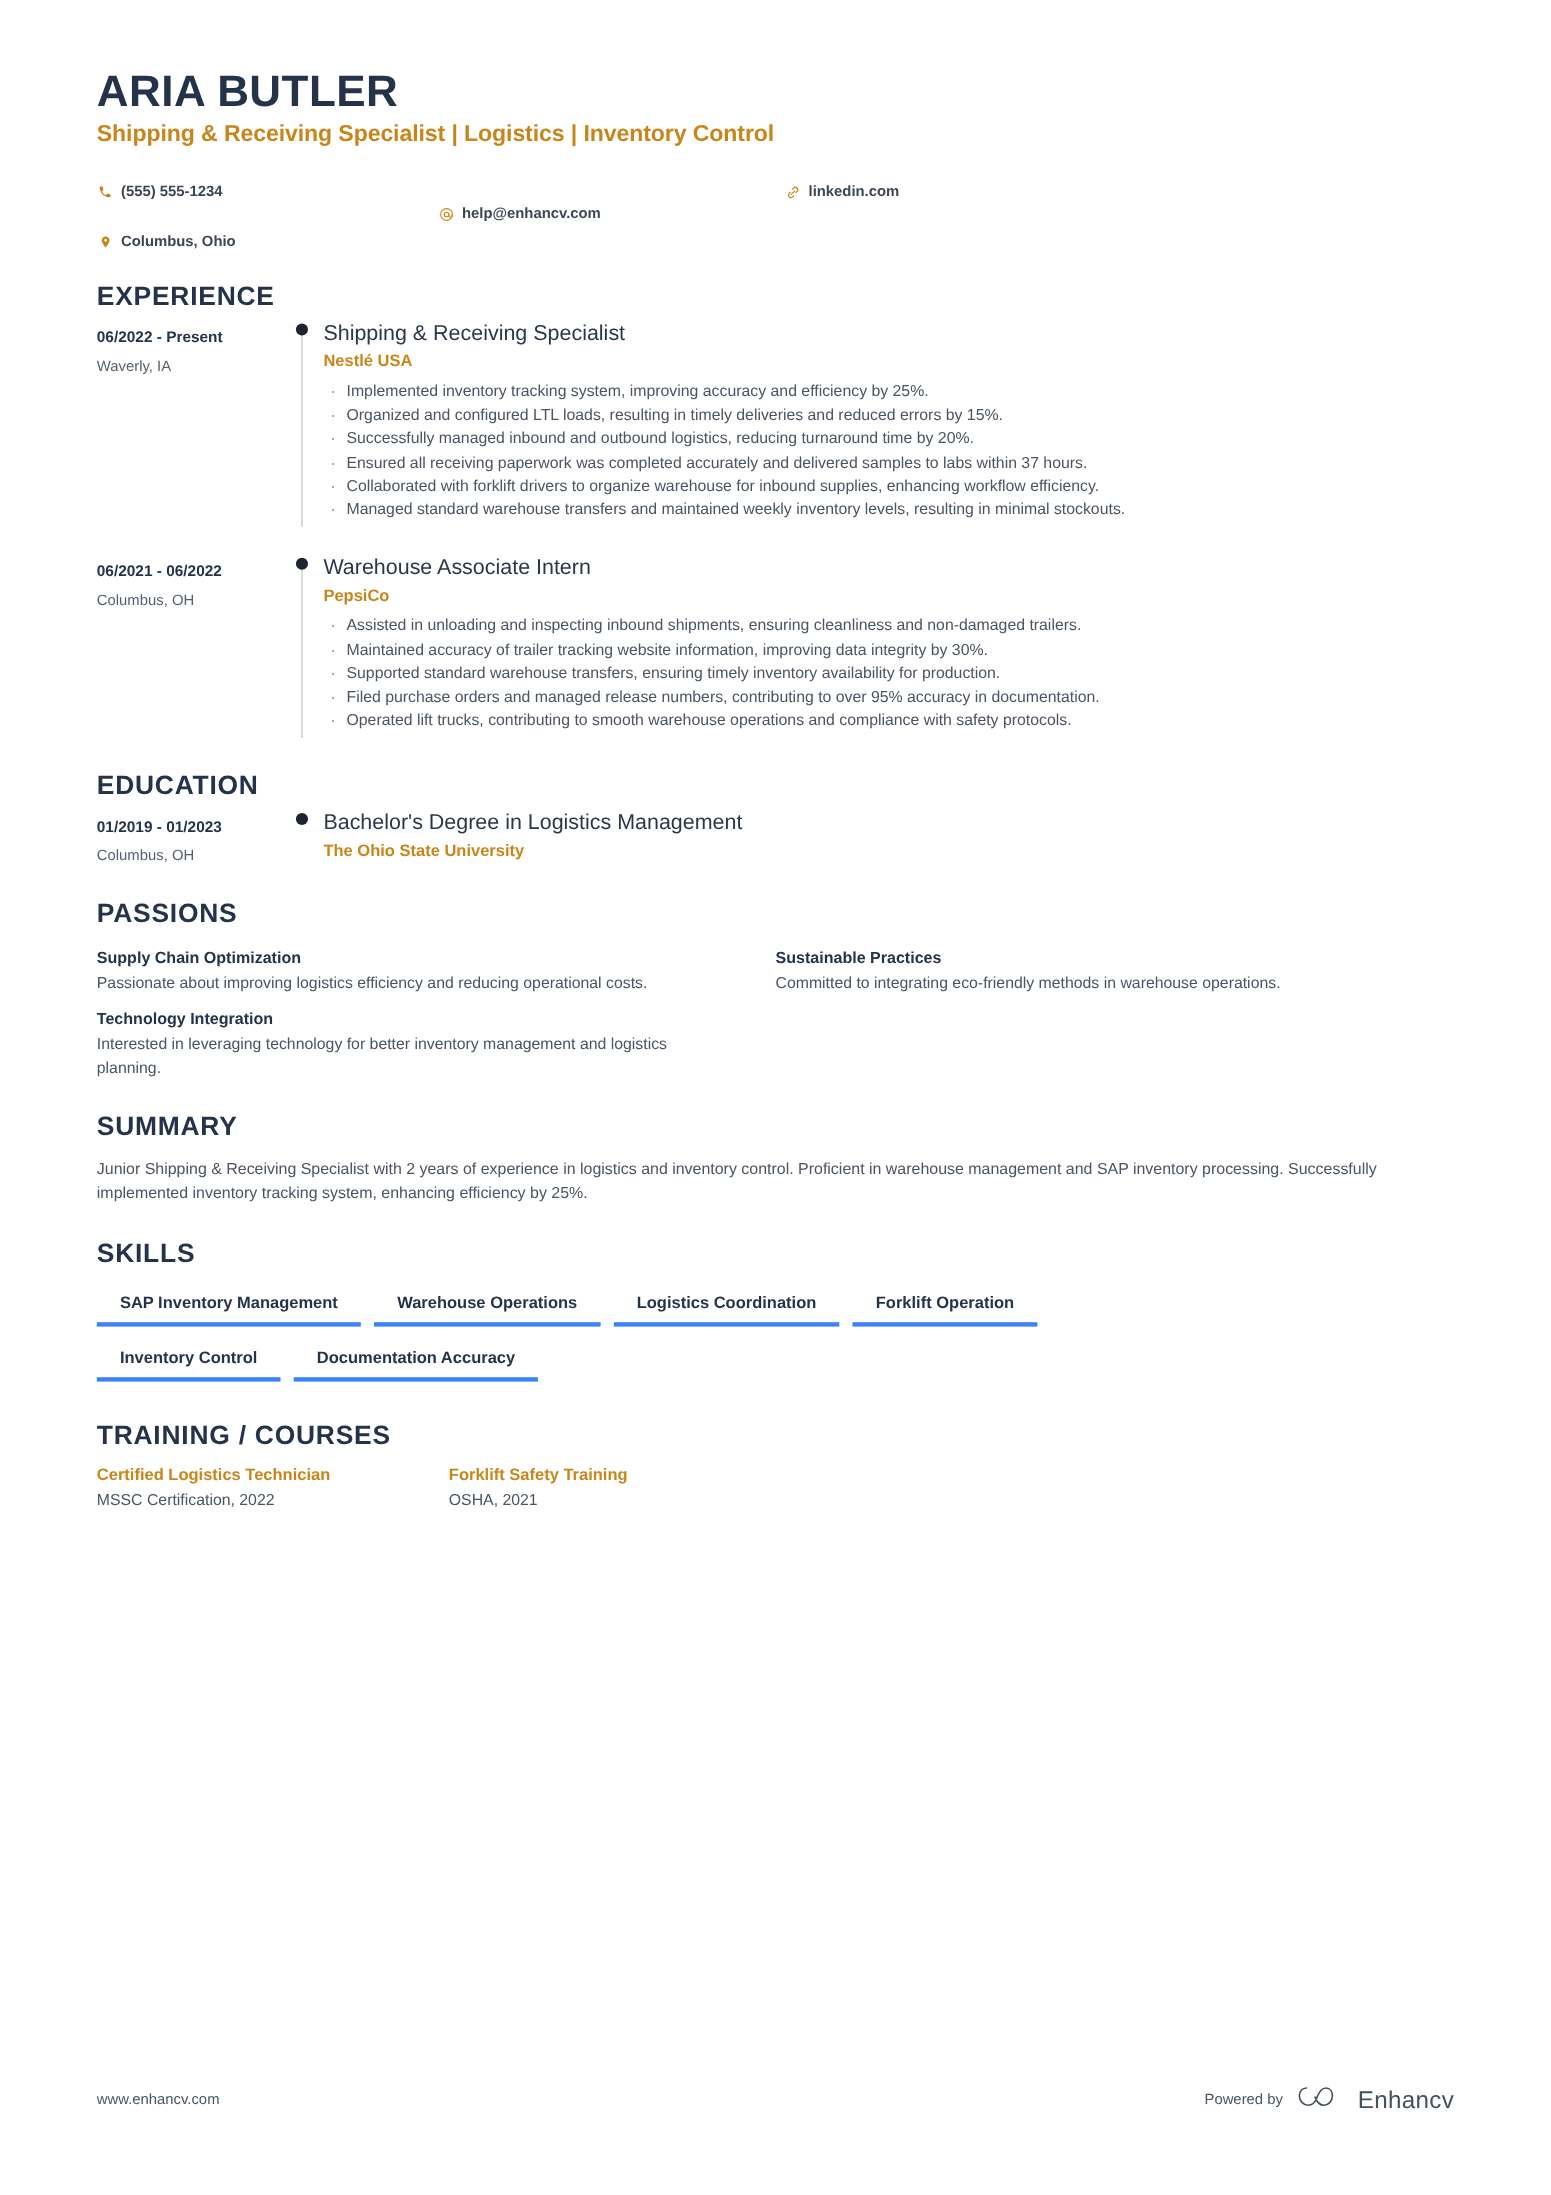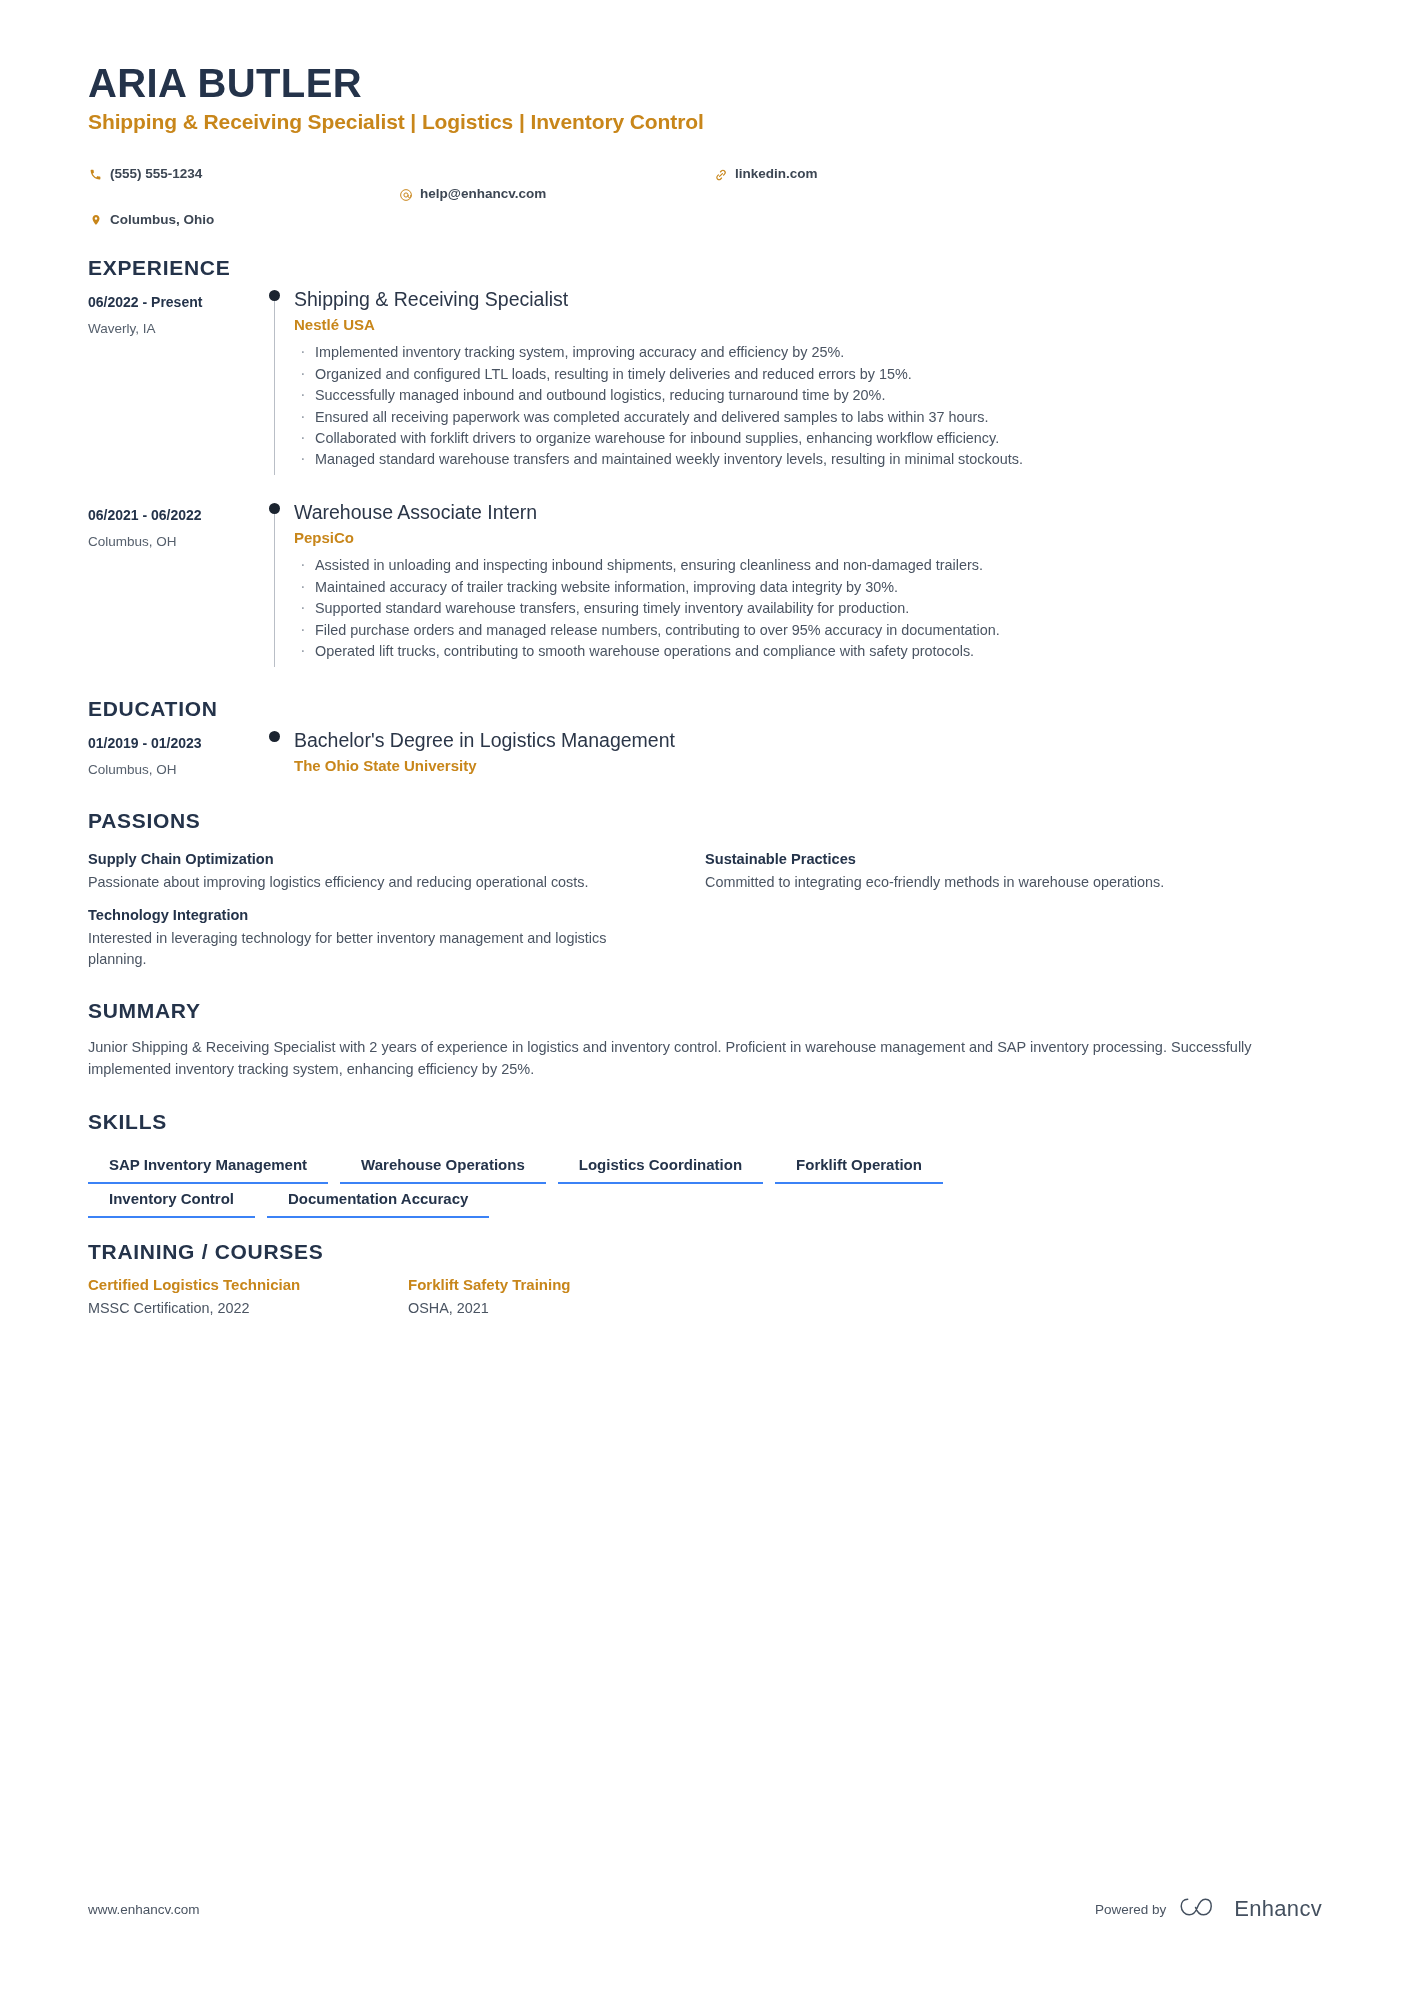--- a/index.html
+++ b/index.html
@@ -64,21 +64,21 @@
     display: inline-flex;
     align-items: center;
     justify-content: center;
     flex: 0 0 15px;
   }
   .cicon svg { display: block; }
 
   
   .section { margin-top: 0; }
   .section-title {
-    font-size: 21px;
+    font-size: 24px;
     font-weight: 700;
     letter-spacing: 0.7px;
     color: #24334a;
     margin: 0 0 4px 0;
     text-transform: uppercase;
   }
 
   
   .entry {
     display: flex;
@@ -205,22 +205,23 @@
     display: flex;
     flex-wrap: wrap;
     margin-top: 16px;
     max-width: 1235px;
   }
   .skill-pill {
     font-size: 15px;
     font-weight: 700;
     color: #24334a;
     padding: 6px 21px 9px 21px;
-    border-bottom: 2px solid #3b82f6;
+    border-bottom: 4px solid #3b82f6;
     margin-right: 12px;
+    margin-bottom: 14px;
     white-space: nowrap;
   }
 
   
   .train-wrap {
     display: flex;
     flex-wrap: wrap;
     margin-top: 12px;
   }
   .train-item {

